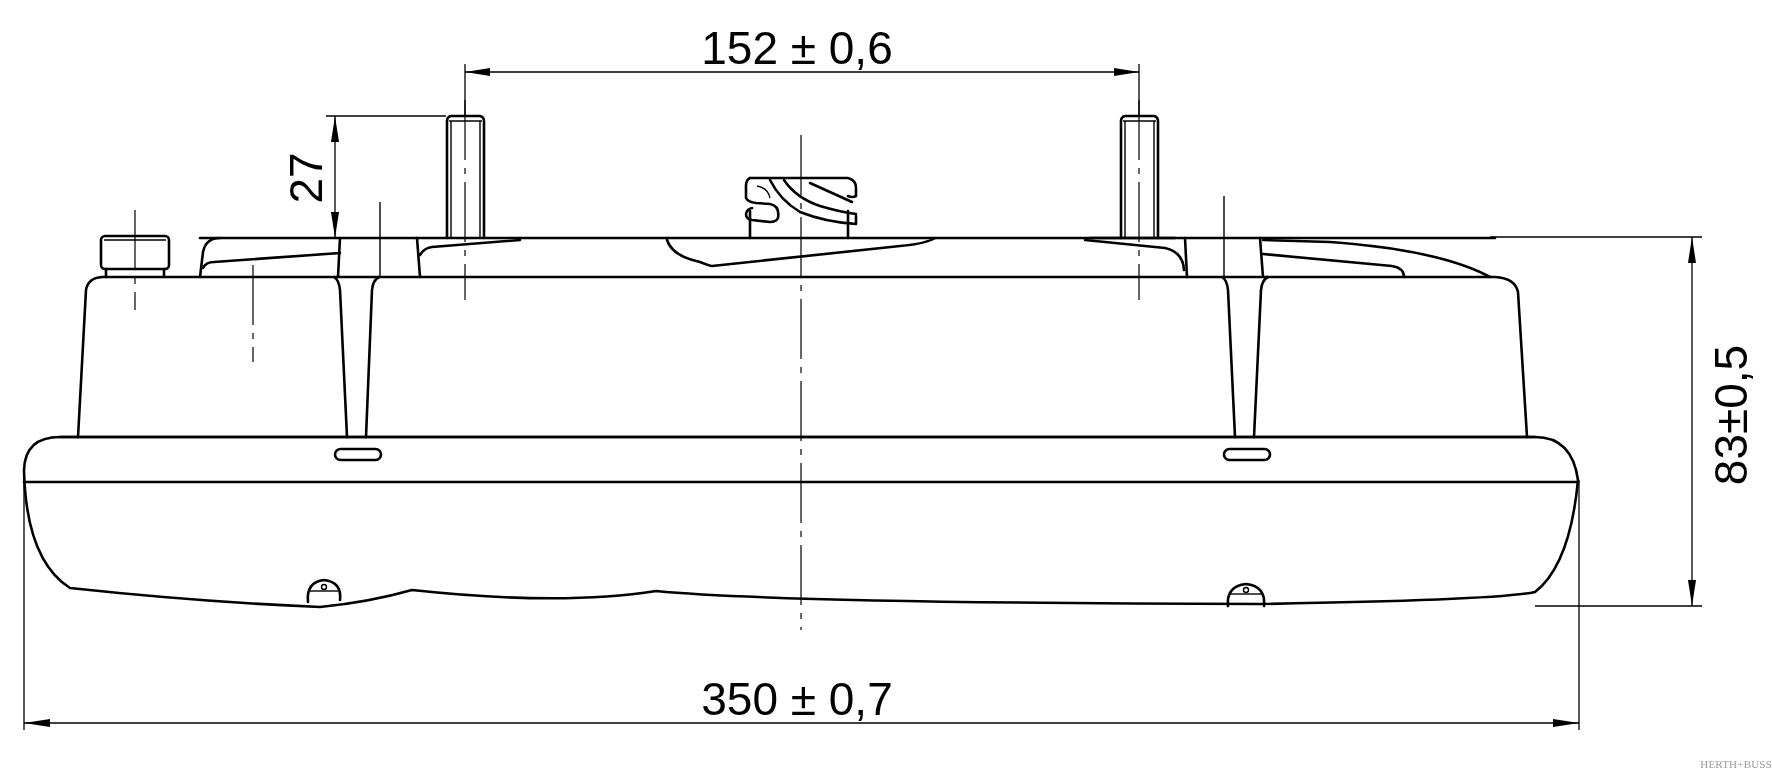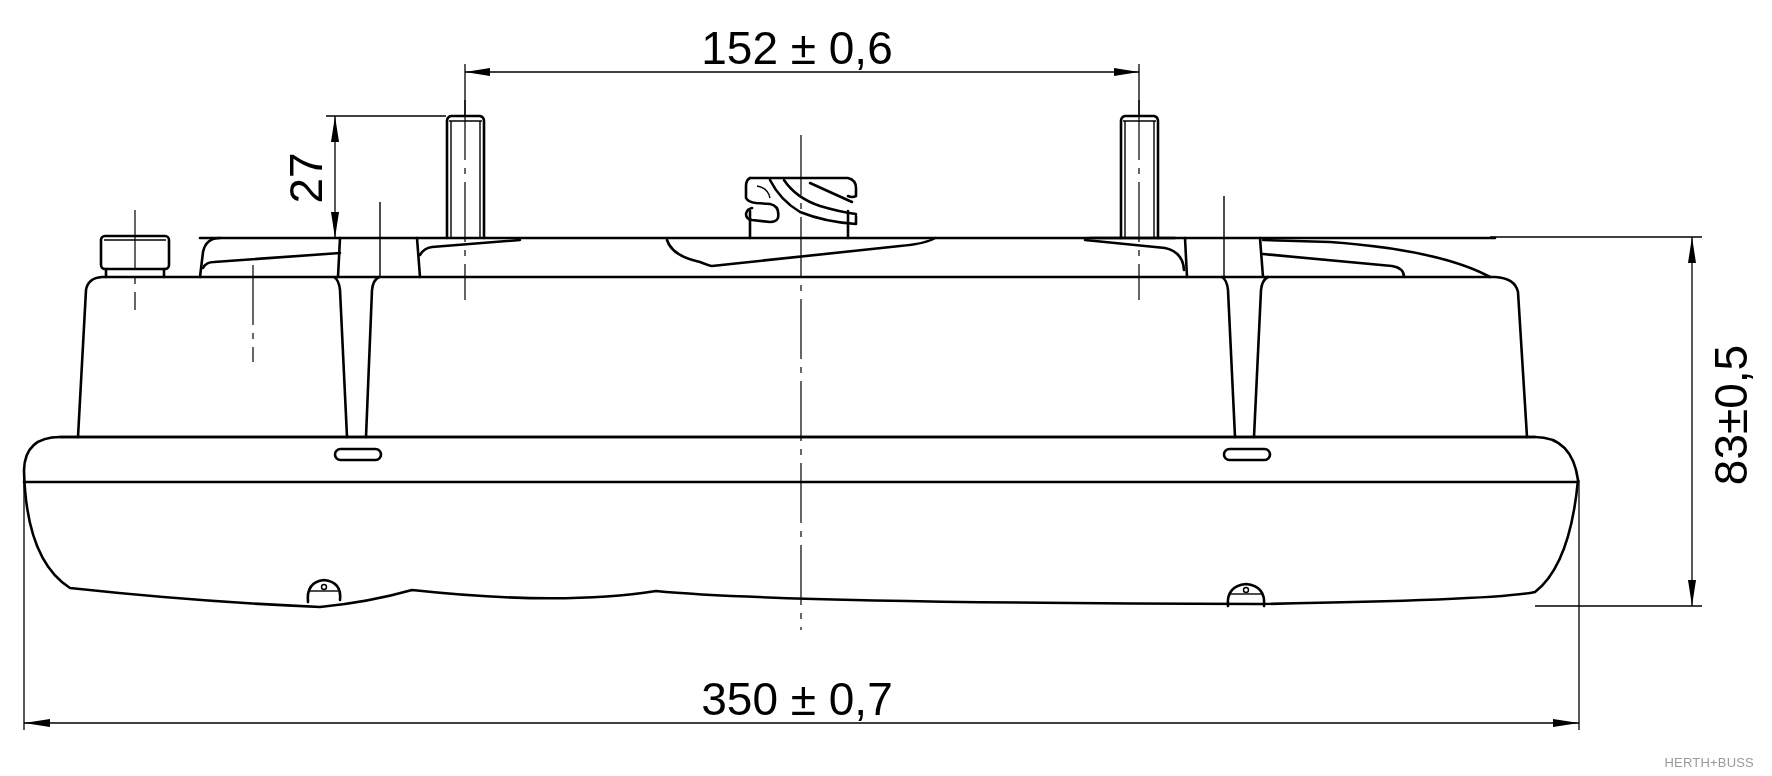--- a/index.html
+++ b/index.html
@@ -4,21 +4,21 @@
   <style>
     html, body { margin: 0; padding: 0; background: #ffffff; }
     body { width: 1772px; height: 776px; overflow: hidden; position: relative; }
     svg { position: absolute; left: 0; top: 0; }
     .outline { fill: none; stroke: #000; stroke-width: 2.6; stroke-linejoin: round; stroke-linecap: round; }
     .thin { fill: none; stroke: #000; stroke-width: 1.4; }
     .center { fill: none; stroke: #000; stroke-width: 1.2; stroke-dasharray: 60 8 6 8; }
     .dimline { fill: none; stroke: #000; stroke-width: 1.3; }
     .arrow { fill: #000; stroke: none; }
     .dimtext { font-family: "Liberation Sans", sans-serif; font-size: 46px; fill: #000; }
-    .brand { position: absolute; right: 18px; bottom: 6px; font-family: Liberation Sans, sans-serif; font-size: 13px; color: #9a9a9a; letter-spacing: 0.2px; }
+    .brand { position: absolute; right: 0; bottom: 6px; font-family: Liberation Serif, serif; font-size: 11px; color: #9a9a9a; letter-spacing: 0.2px; }
   </style>
 </head>
 <body>
 
 <svg width="1772" height="776" viewBox="0 0 1772 776" xmlns="http://www.w3.org/2000/svg">
 
   <g>
     <path class="outline" d="M 60 437 Q 25 437 24 470 Q 26 560 70 588
       Q 200 602 320 607 Q 370 602 412 590 Q 560 606 656 591 Q 780 603 1260 604
       Q 1500 600 1535 592 Q 1570 565 1578 480 Q 1572 437 1535 437 Z"></path>

